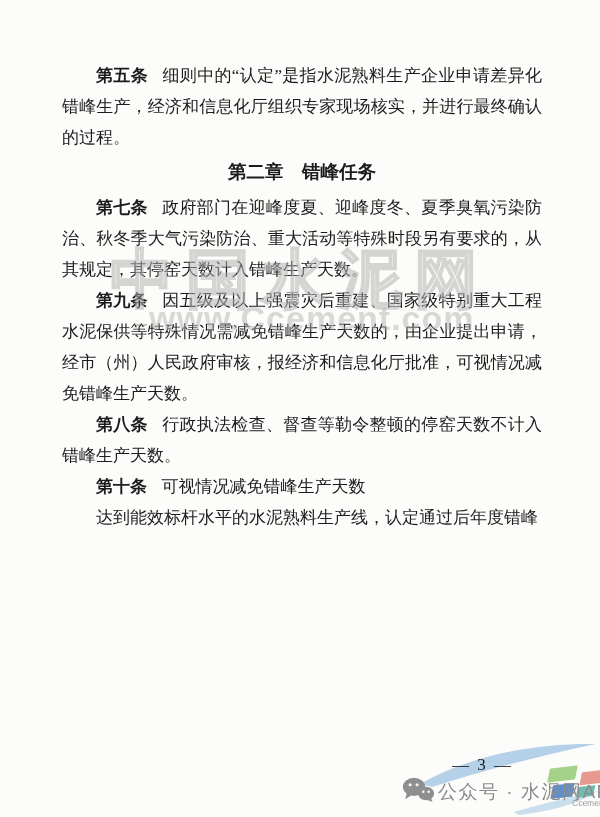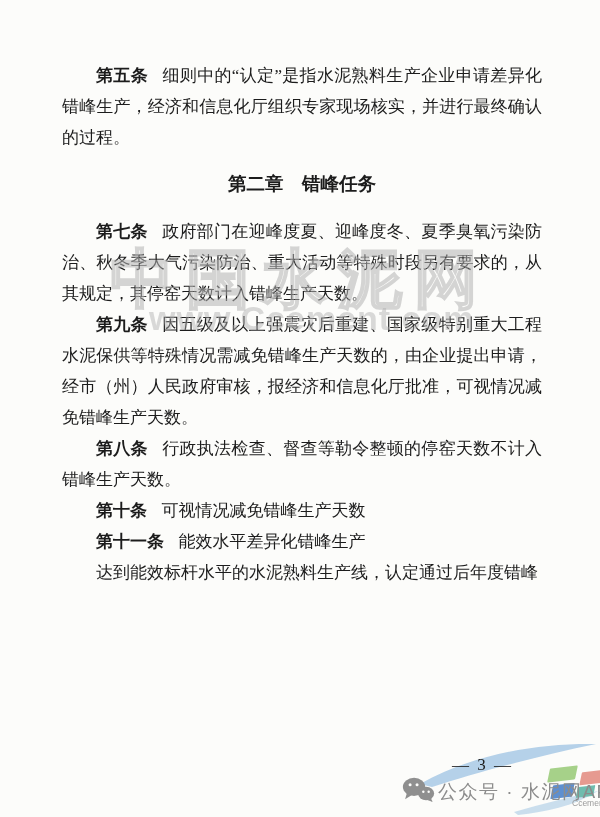--- a/index.html
+++ b/index.html
@@ -24,21 +24,21 @@
   }
   .para {
     margin: 0;
     text-indent: 2em;
     text-align: justify;
     text-justify: inter-character;
   }
   .para-lead { font-weight: bold; }
   .para-lead:not(:empty) { margin-right: 0.85em; }
   .chapter-heading {
-    margin: 16px;
+    margin: 4px;
     text-align: center;
     font-weight: bold;
     font-size: 18.5px;
     line-height: 31px;
     text-indent: 0;
   }
   
   .wm-center {
     position: absolute;
     top: 236px;
@@ -124,21 +124,20 @@
     <p class="para"><span class="para-lead">第七条</span><span>政府部门在迎峰度夏、迎峰度冬、夏季臭氧污染防治、秋冬季大气污染防治、重大活动等特殊时段另有要求的，从其规定，其停窑天数计入错峰生产天数。</span></p>
 
     <p class="para"><span class="para-lead">第九条</span><span>因五级及以上强震灾后重建、国家级特别重大工程水泥保供等特殊情况需减免错峰生产天数的，由企业提出申请，经市（州）人民政府审核，报经济和信息化厅批准，可视情况减免错峰生产天数。</span></p>
 
     <p class="para"><span class="para-lead">第八条</span><span>行政执法检查、督查等勒令整顿的停窑天数不计入错峰生产天数。</span></p>
 
 
     <p class="para"><span class="para-lead">第十条</span><span>可视情况减免错峰生产天数</span></p>
 
 
-    <p class="para"><span class="para-lead">第十一条</span><span>能效水平差异化错峰生产</span></p>
 
     <p class="para"><span class="para-lead"></span><span>达到能效标杆水平的水泥熟料生产线，认定通过后年度错峰</span></p>
   </div>
 
   <svg class="swoosh-main" width="182" height="48" viewBox="0 0 182 48">
     <path d="M2,44 C55,14 120,3 178,4 C120,16 60,32 14,47 Z" fill="#a8c9e5" opacity="0.85"></path>
   </svg>
   <svg class="swoosh-small" width="88" height="26" viewBox="0 0 88 26">
     <path d="M2,23 C30,15 60,7 86,2 C62,17 34,23 6,26 Z" fill="#a8c9e5" opacity="0.6"></path>
   </svg>

